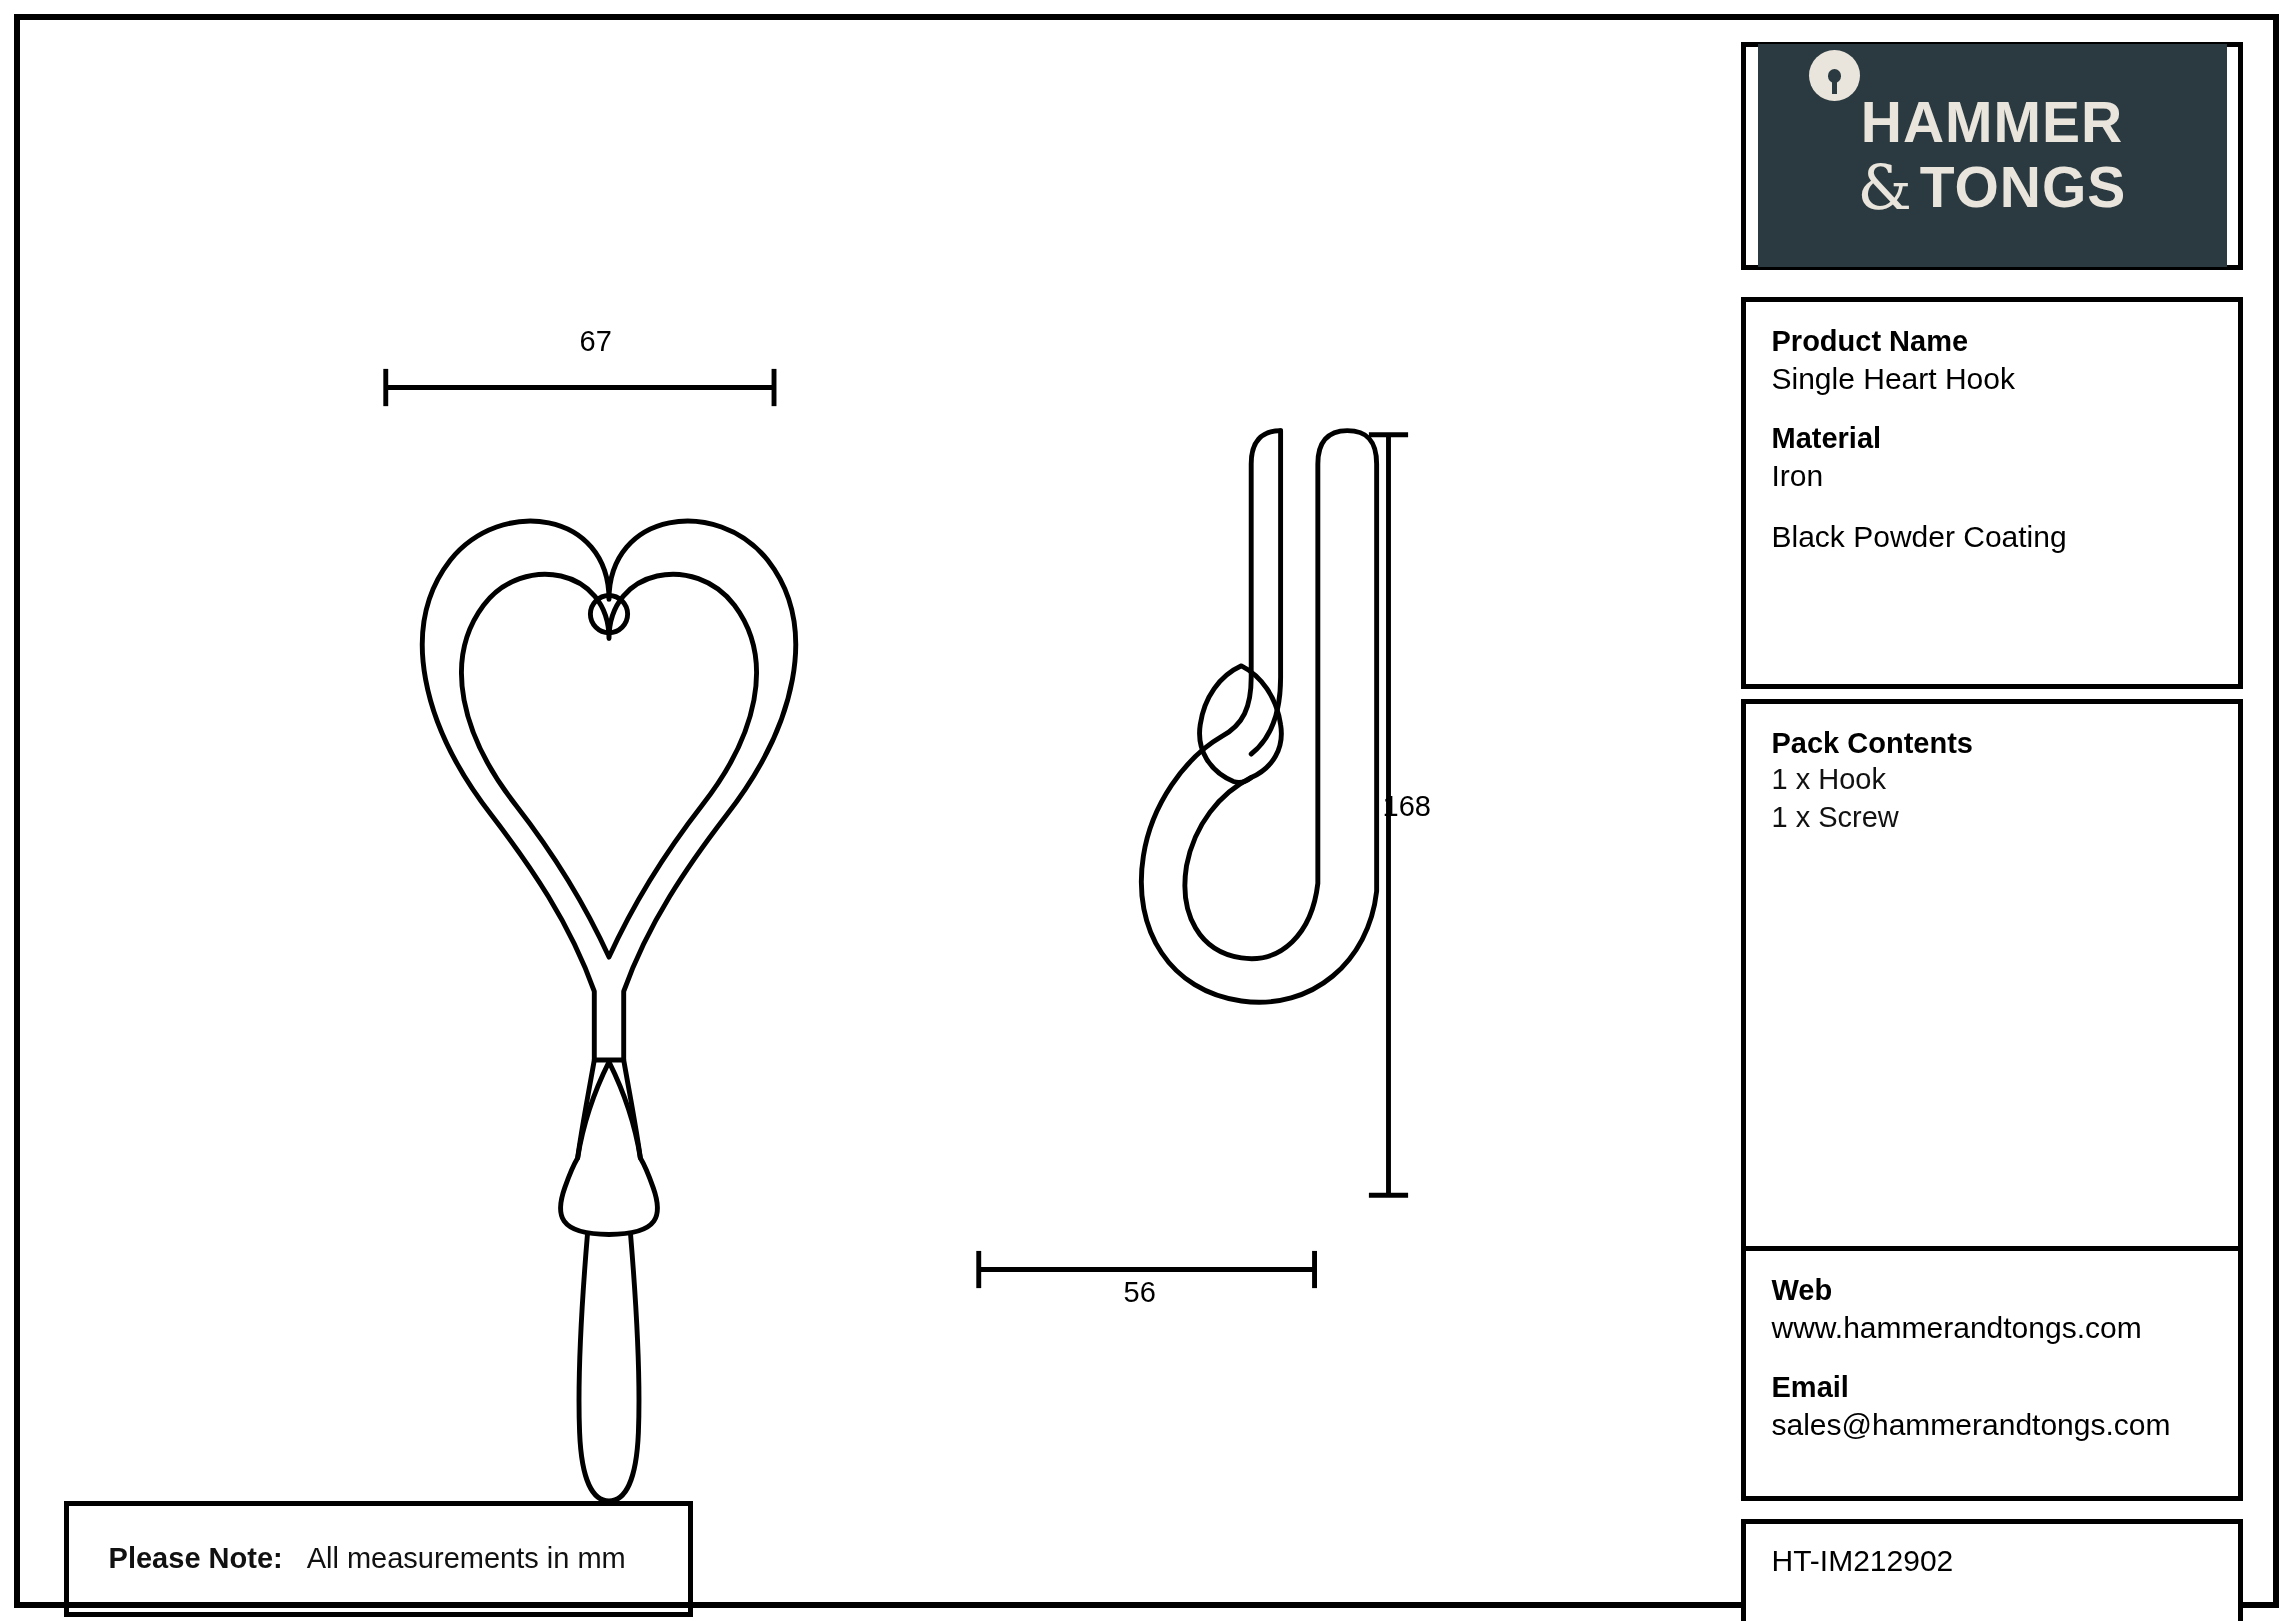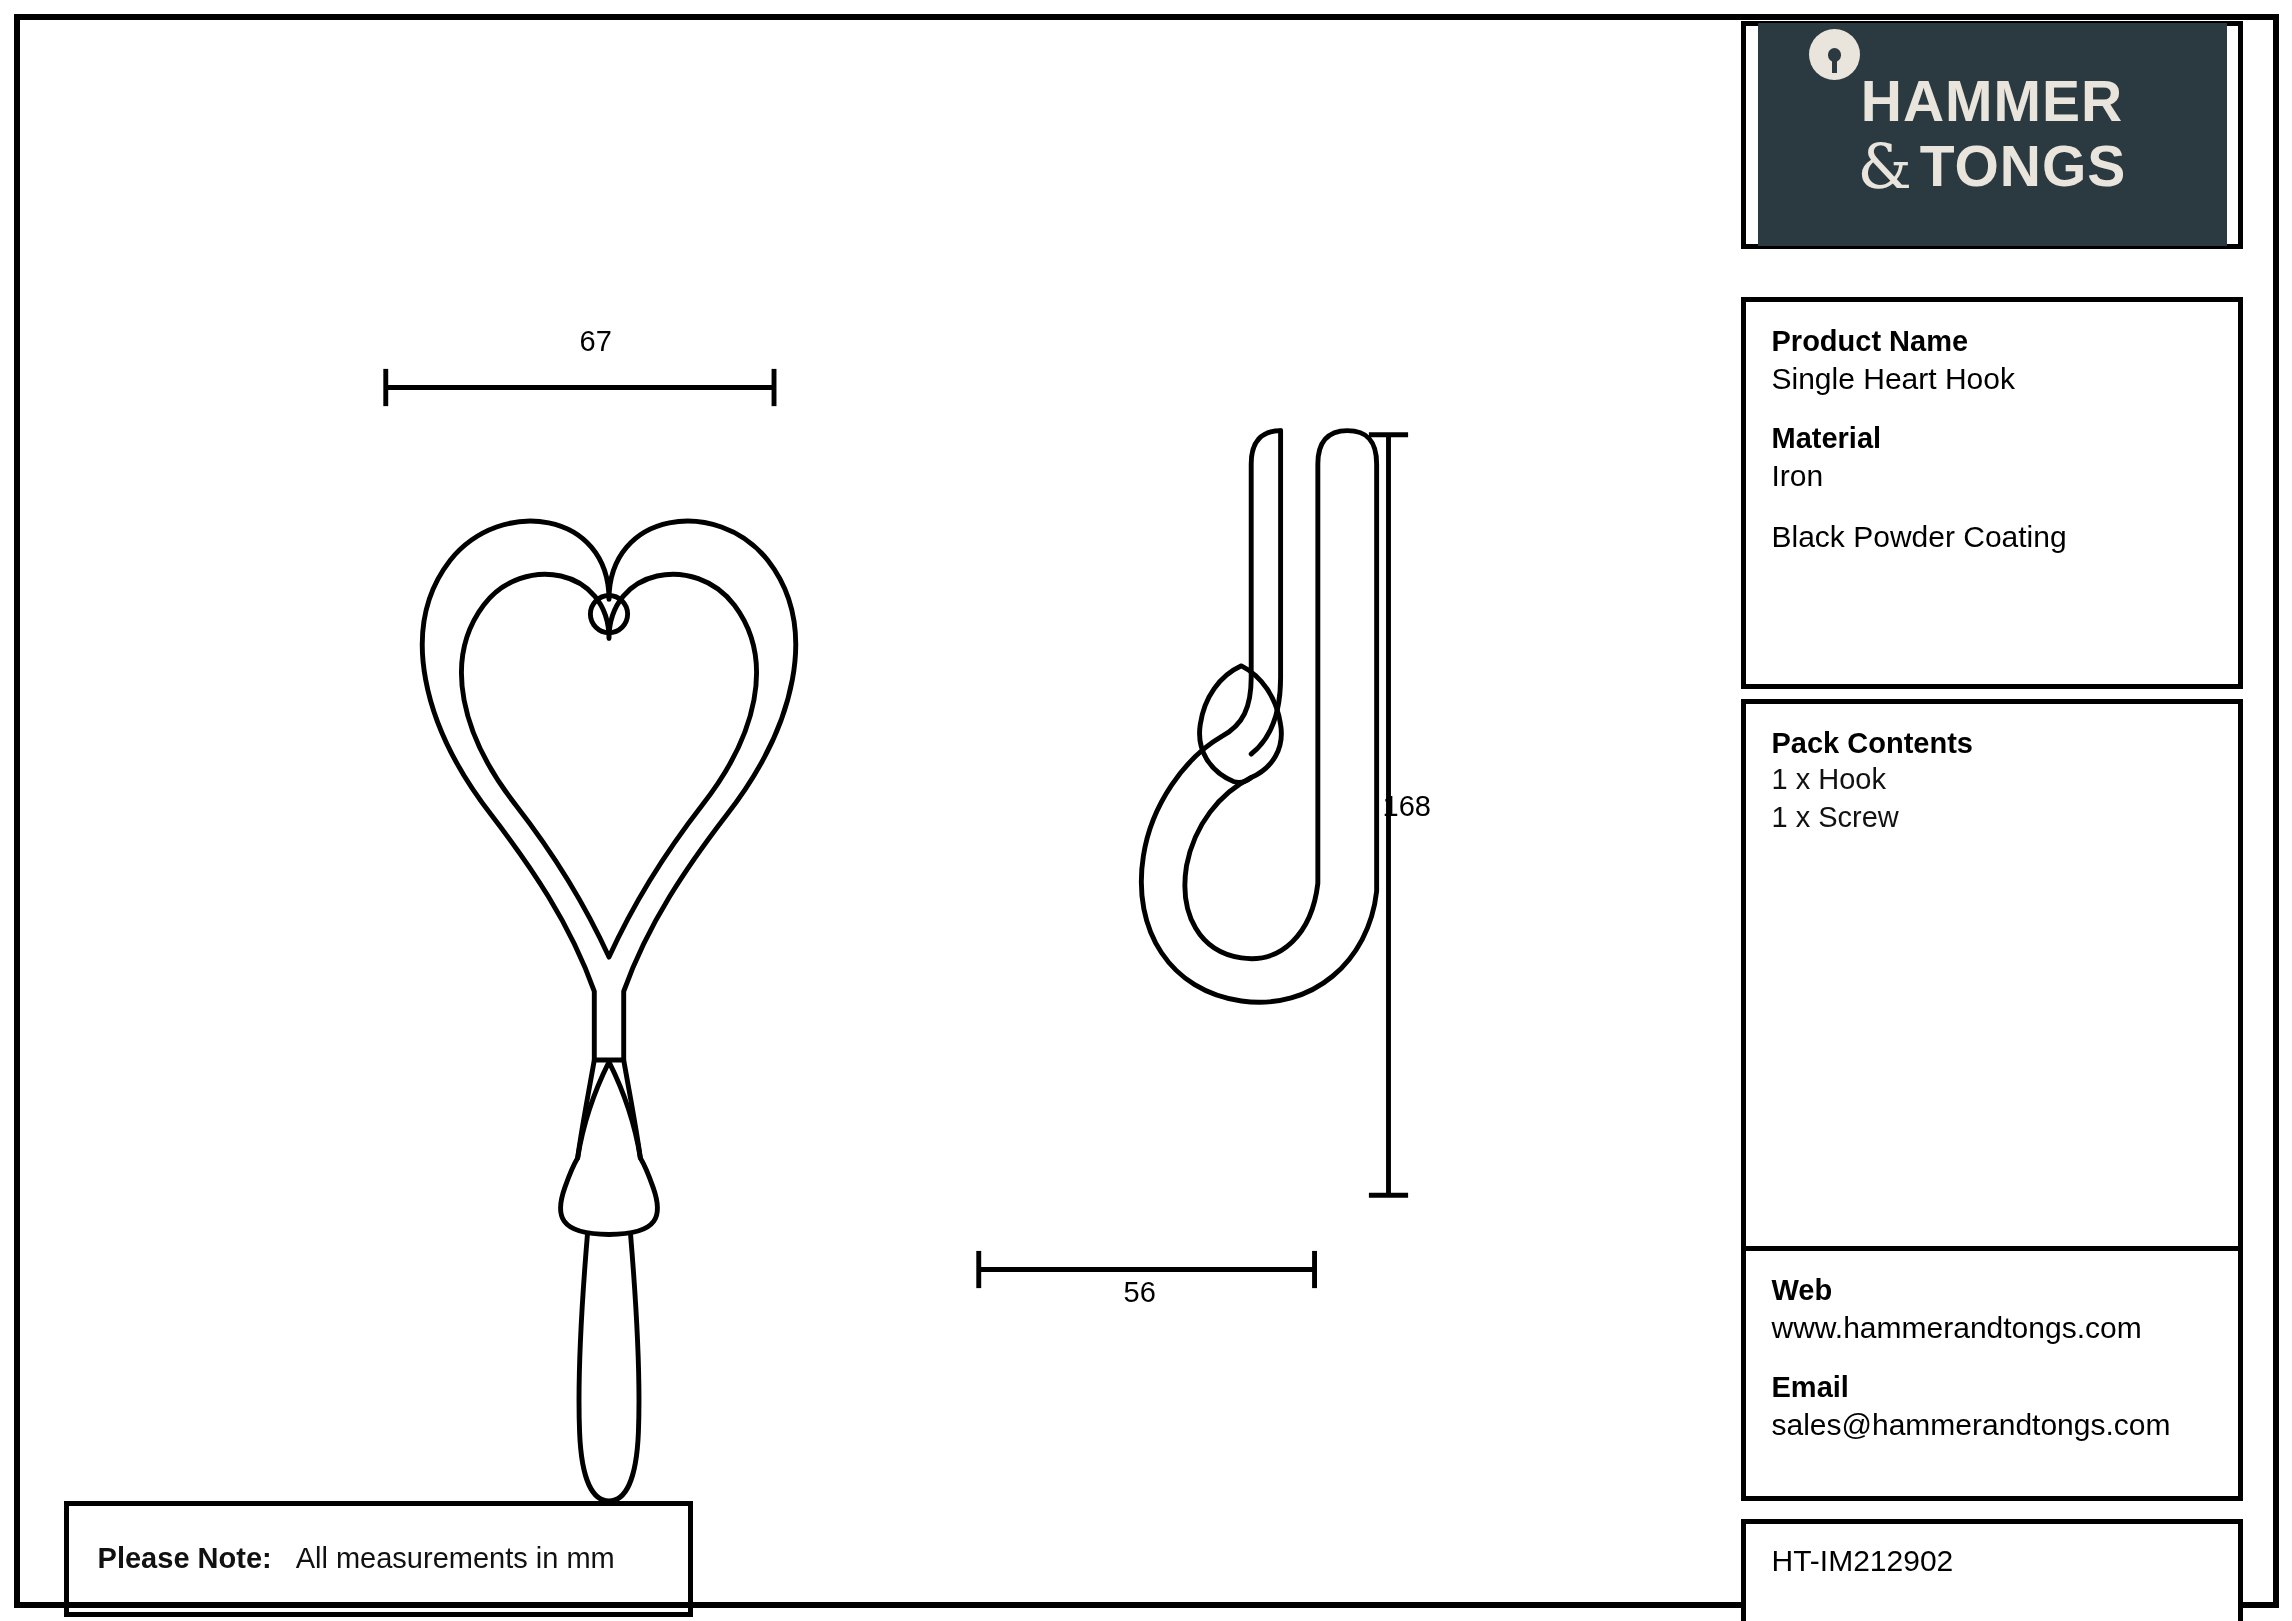--- a/index.html
+++ b/index.html
@@ -48,21 +48,21 @@
   }
   .info-box {
     position: absolute;
     left: 0;
     width: 502px;
     border: 5.9px solid #000000;
     box-sizing: border-box;
     background: #ffffff;
   }
   .logo-box {
-    top: 0;
+    top: 21px;
     height: 228px;
     padding: 0;
     display: flex;
     align-items: center;
     justify-content: center;
   }
   .logo-inner {
     background: #2b3a40;
     width: 469px;
     height: 223px;
@@ -181,21 +181,21 @@
   .note-box {
     position: absolute;
     left: 43px;
     top: 1480px;
     width: 629px;
     height: 116px;
     border: 5.9px solid #000000;
     box-sizing: border-box;
     display: flex;
     align-items: center;
-    padding-left: 29px;
+    padding-left: 40px;
   }
   .note-label {
     font-weight: bold;
     font-size: 29px;
   }
   .note-text {
     font-size: 29px;
     margin-left: 24px;
   }
 

